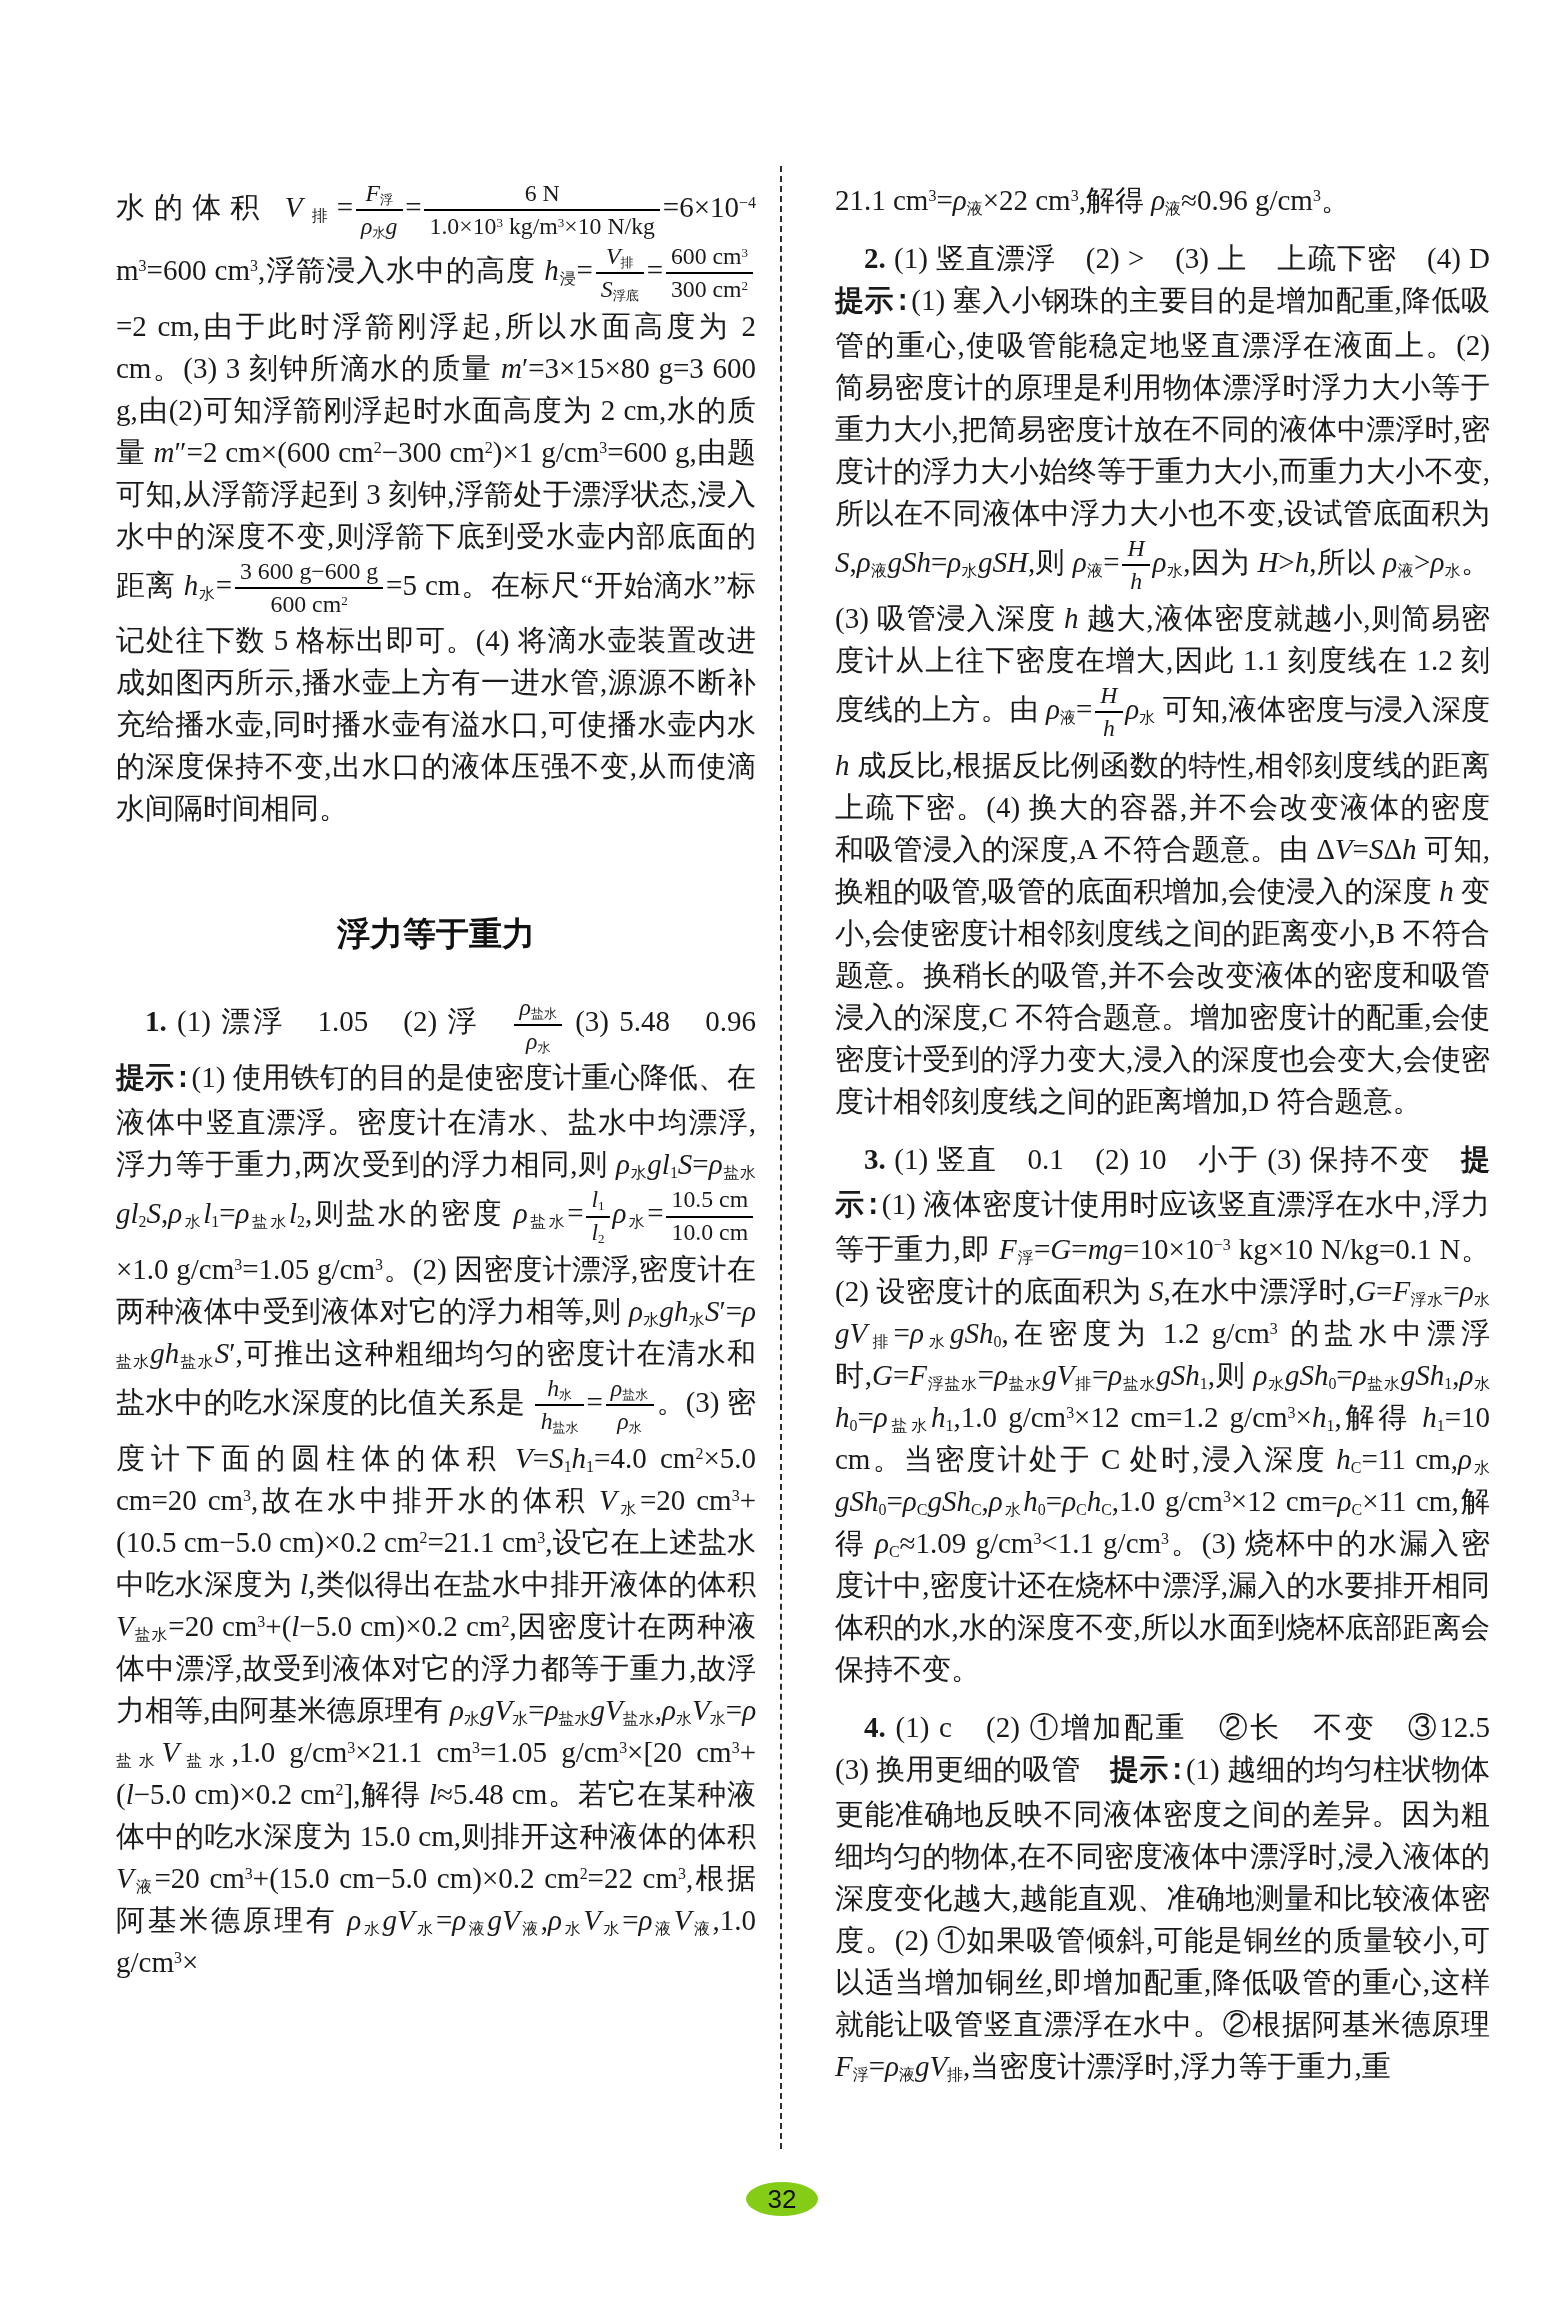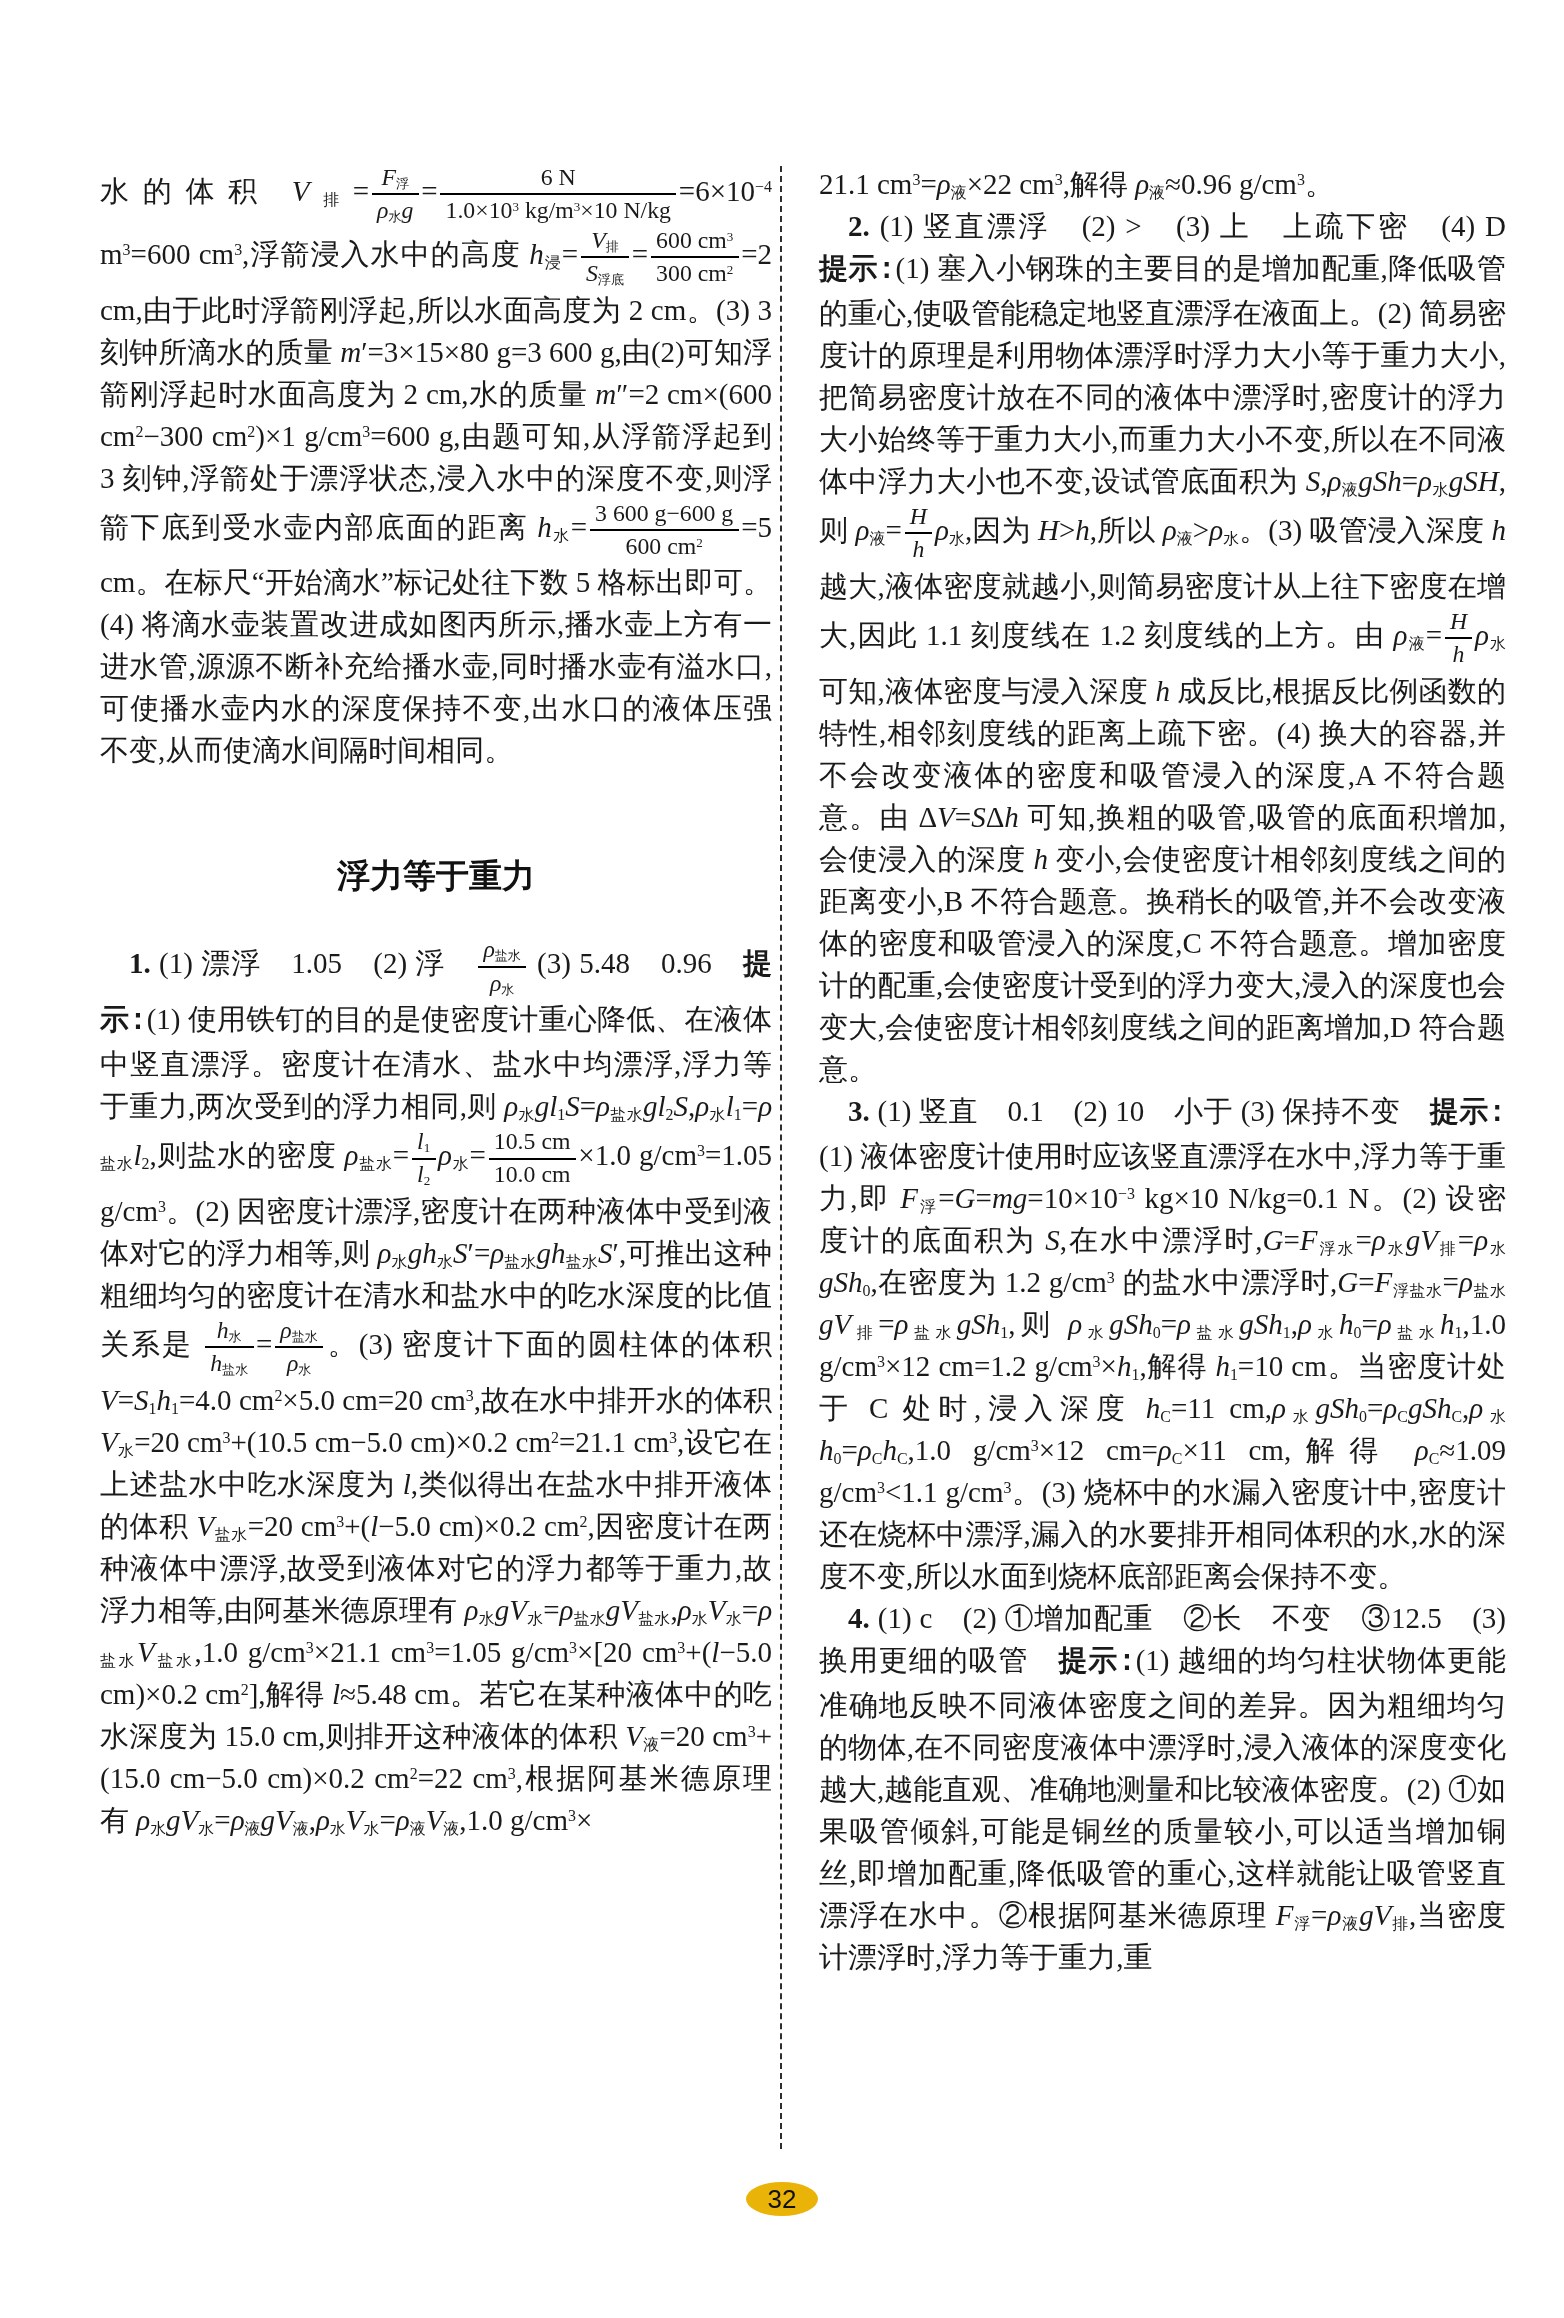--- a/index.html
+++ b/index.html
@@ -12,21 +12,21 @@
     overflow:hidden;
   }
   .col{
     position:absolute;
     font-size:29px;
     line-height:42px;
     text-align:justify;
   }
   .col-left{left:100px;top:163px;width:672px;}
   .col-right{left:819px;top:163px;width:687px;}
-  .para{margin:0;}
+  .para{margin:16px;}
   .para-item{text-indent:1em;}
   .section-heading{
     margin:28px 0 34px 0;
     text-align:center;
     text-indent:0;
     font-family:"Liberation Sans","DejaVu Sans",sans-serif;
     font-weight:700;
     font-size:33px;
     line-height:51px;
     color:#111;
@@ -54,21 +54,21 @@
   .fr .de{display:block;padding:0.7px 5.3px 0 5.3px;}
   .divider{
     position:absolute;
     left:780px;top:166px;height:1983px;width:0;
     border-left:2px dashed #2e2e2e;
   }
   .page-number{
     position:absolute;
     left:746px;top:2182px;
     width:72px;height:34px;
-    background:#eab308;
+    background:#84cc16;
     border-radius:50%;
     display:flex;align-items:center;justify-content:center;
     font-family:"Liberation Sans","DejaVu Sans",sans-serif;
     font-size:26px;color:#111;
   }
 </style>
 </head>
 <body>
 
 <div class="page">

